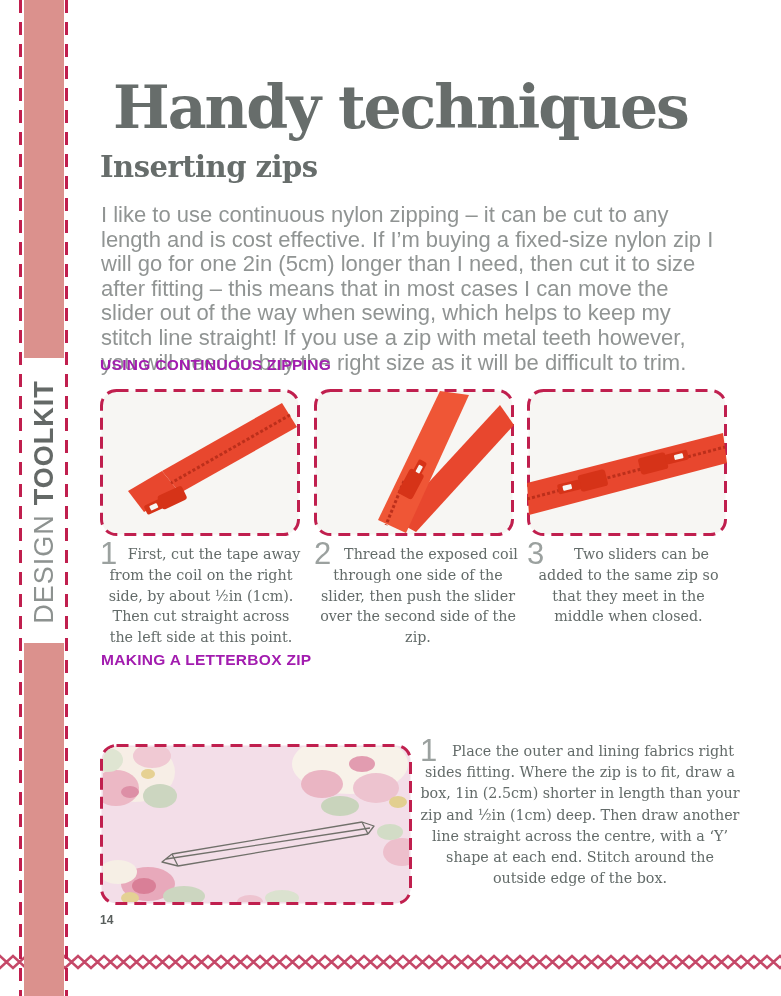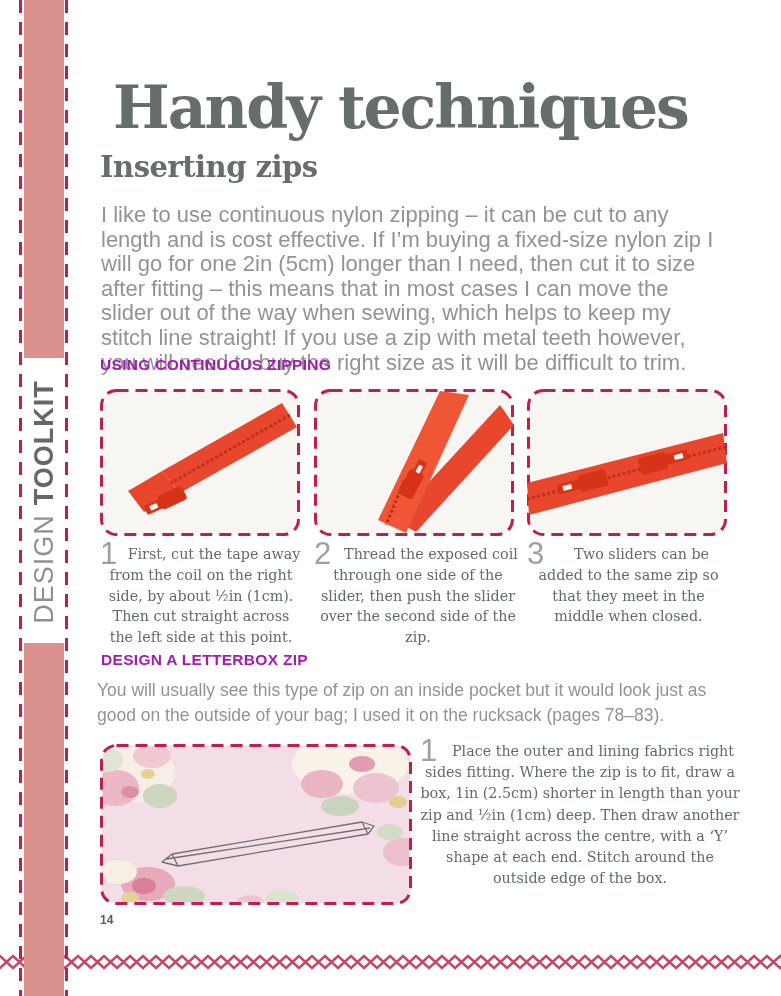--- a/index.html
+++ b/index.html
@@ -180,22 +180,21 @@
   </div>
   <div class="step s2">
     <span class="num">2</span>
     <p>Thread the exposed coil through one side of the slider, then push the slider over the second side of the zip.</p>
   </div>
   <div class="step s3">
     <span class="num">3</span>
     <p>Two sliders can be added to the same zip so that they meet in the middle when closed.</p>
   </div>
 
-  <h3 class="sec-head two">DESIGN A LETTERBOX ZIP</h3>
-  <p class="sec2-intro">You will usually see this type of zip on an inside pocket but it would look just as good on the outside of your bag; I used it on the rucksack (pages 78–83).</p>
+  <h3 class="sec-head two">MAKING A LETTERBOX ZIP</h3>
 
   <div class="photo letterbox">
     <svg width="312" height="161" viewBox="0 0 312 161" aria-label="floral fabric with a drawn letterbox zip outline">
       <defs>
         <clipPath id="lbclip">
             <rect x="3" y="3" width="306" height="155" rx="14"></rect>
           </clipPath>
       </defs>
       <rect class="frame pinkbg" x="1.5" y="1.5" width="309" height="158" rx="15"></rect>
       <g clip-path="url(#lbclip)">

